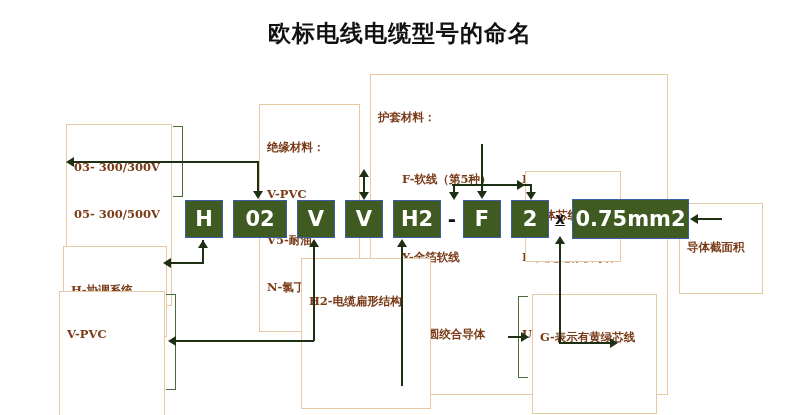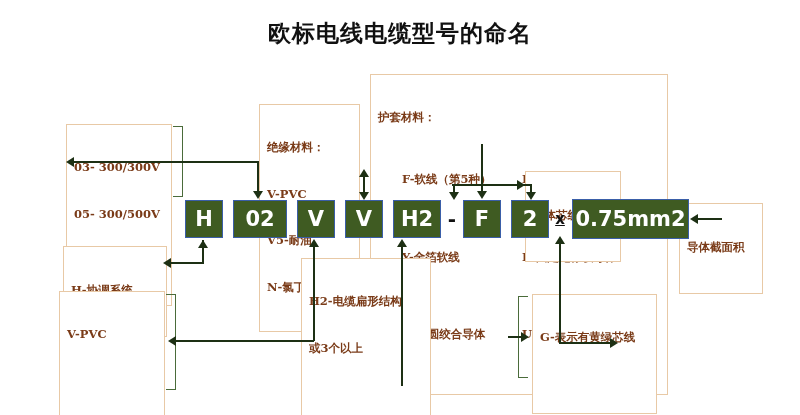--- a/index.html
+++ b/index.html
@@ -104,21 +104,20 @@
   <div class="abs infobox" style="left:59px;top:291px;width:106px;">
     <span class="ln">V-PVC</span>
     
     
     
     
   </div>
 
   <div class="abs infobox" style="left:301px;top:258px;width:130px;">
     <span class="ln">H2-电缆扁形结构</span>
-    <span class="ln">或3个以上</span>
     
     
     
     
   </div>
 
   <div class="abs infobox" style="left:525px;top:171px;width:96px;padding-top:5px;padding-bottom:6px;">
     <span class="hd">导体芯线数目</span>
   </div>
 

